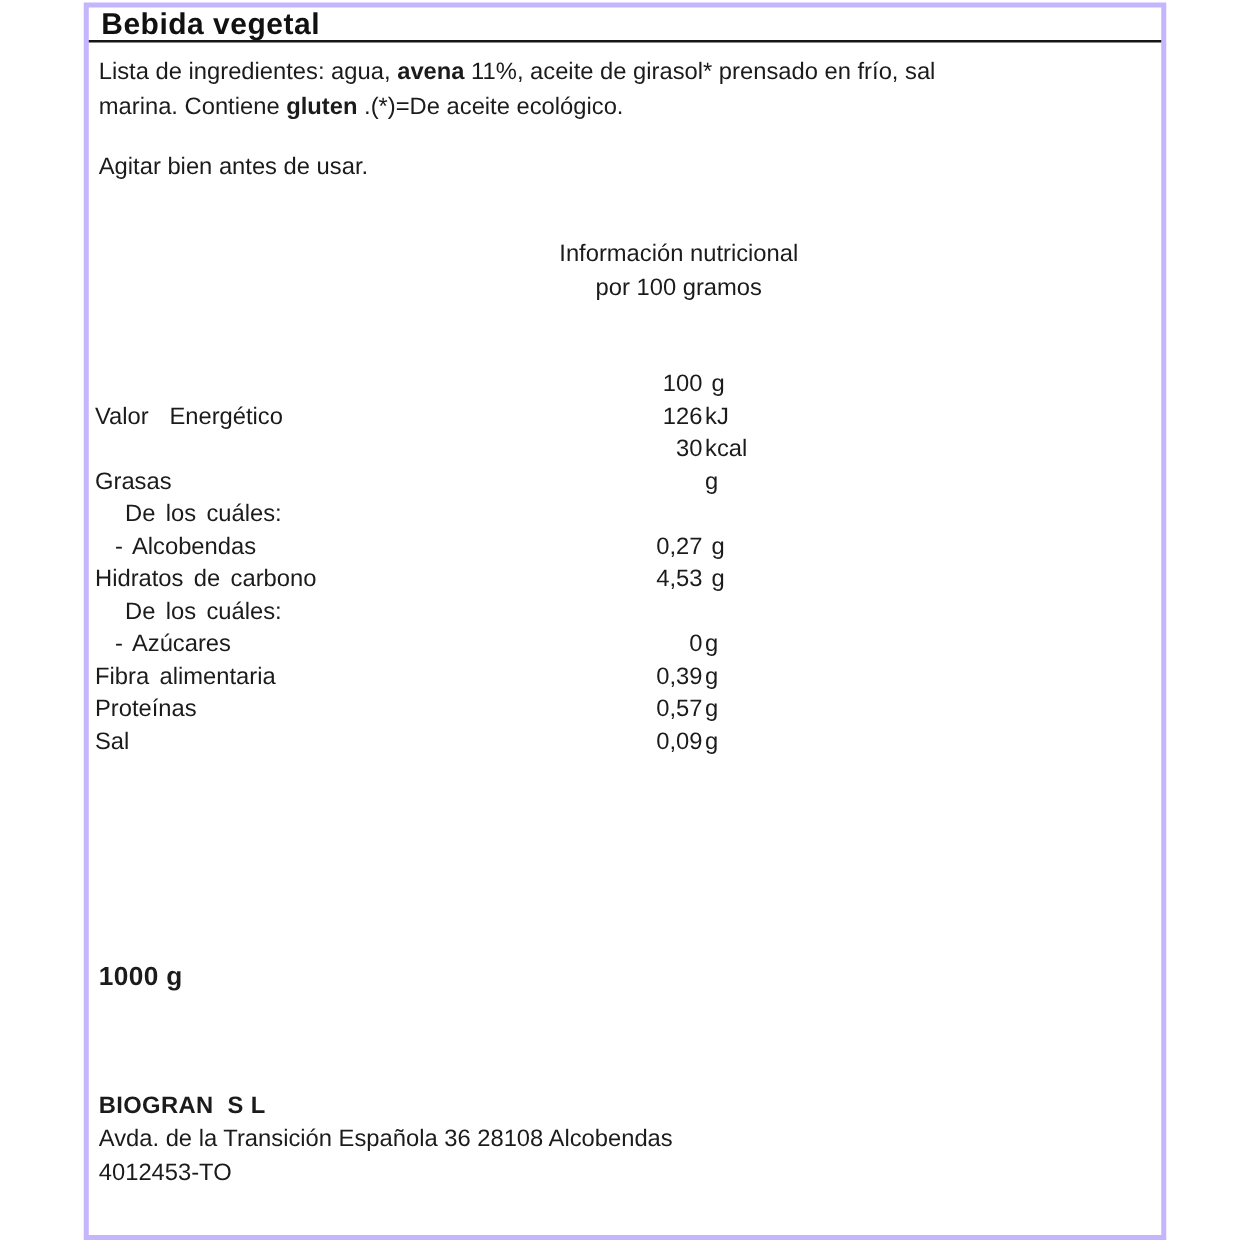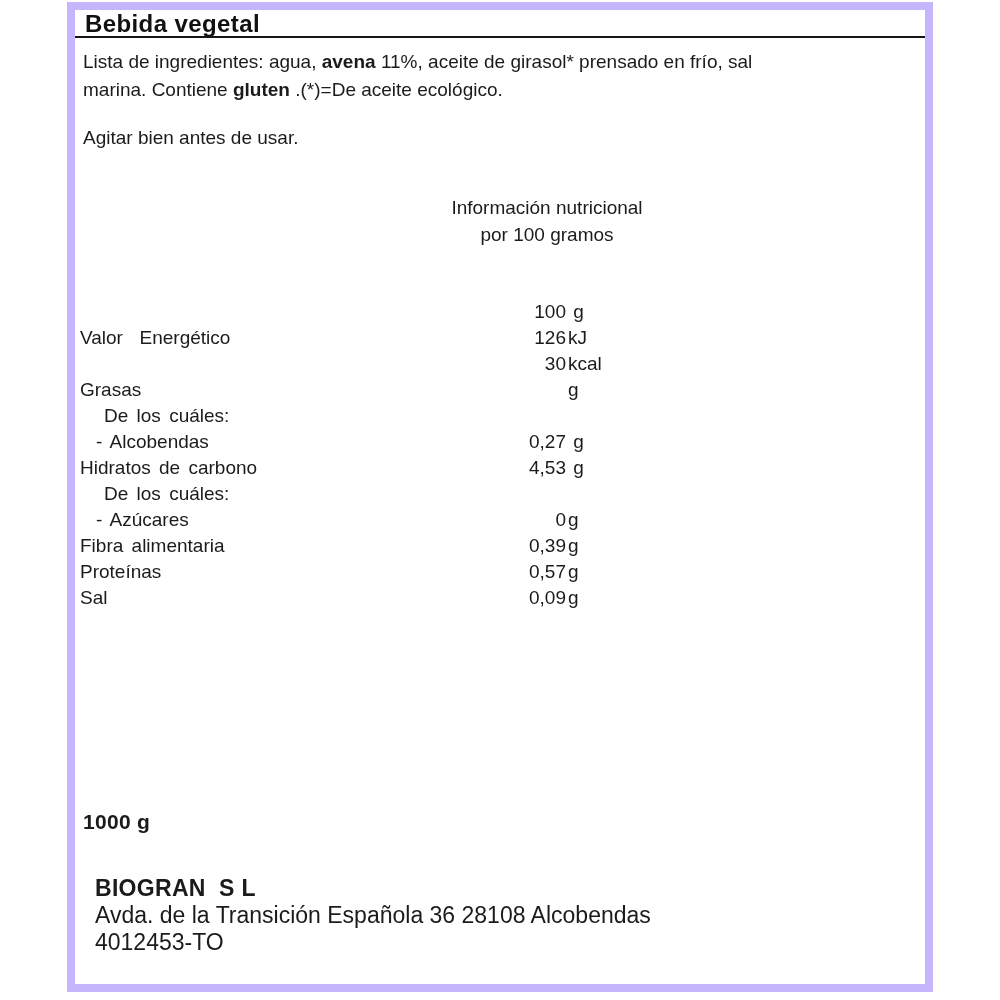--- a/index.html
+++ b/index.html
@@ -3,39 +3,39 @@
 <meta charset="utf-8">
 <style>
   html,body{margin:0;padding:0;}
   body{
     width:1000px;height:1000px;background:#ffffff;position:relative;
     font-family:"Liberation Sans", sans-serif;color:#1b1b1b;
     -webkit-font-smoothing:antialiased;
   }
   .frame{
     position:absolute;left:67px;top:2px;width:866px;height:990px;
-    border:8px solid #c4b5fd;box-sizing:border-box;background:#fff;
+    border:4px solid #c4b5fd;box-sizing:border-box;background:#fff;
   }
   .abs{position:absolute;}
   .title{left:10px;top:0px;font-size:24px;font-weight:bold;line-height:27px;letter-spacing:0.4px;color:#111;}
   .rule{left:0;top:26px;width:100%;height:2px;background:#161616;}
   .ingredients{left:8px;top:38px;font-size:19px;line-height:28px;}
   .iline{white-space:nowrap;}
   .bold{font-weight:bold;}
   .shake{left:8px;top:116px;font-size:19px;line-height:24px;}
   .nhead{left:302px;top:184px;width:340px;text-align:center;font-size:19px;line-height:27px;}
   .ntable{left:0;top:289px;width:100%;}
   .nrow{position:relative;height:26px;font-size:19px;line-height:25px;}
   .nlabel{position:absolute;white-space:pre;word-spacing:3px;}
   .ind0{left:5px;} .ind1{left:29px;} .ind2{left:21px;}
   .nval{position:absolute;left:300px;width:191px;text-align:right;}
   .nunit{position:absolute;left:493px;white-space:pre;}
   .storage{left:8px;top:745px;font-size:19px;line-height:24px;}
-  .weight{left:8px;top:800px;font-size:21px;font-weight:bold;letter-spacing:0.3px;}
-  .mfr{left:20px;top:865px;font-size:23px;line-height:27px;}
+  .weight{left:8px;top:764px;font-size:21px;font-weight:bold;letter-spacing:0.3px;}
+  .mfr{left:8px;top:865px;font-size:19px;line-height:27px;}
   .mfr-name{font-weight:bold;white-space:pre;letter-spacing:0.3px;}
 </style>
 </head>
 <body>
 
 <div class="frame">
 
   <div class="abs title">Bebida vegetal</div>
   <div class="abs rule"></div>
 

